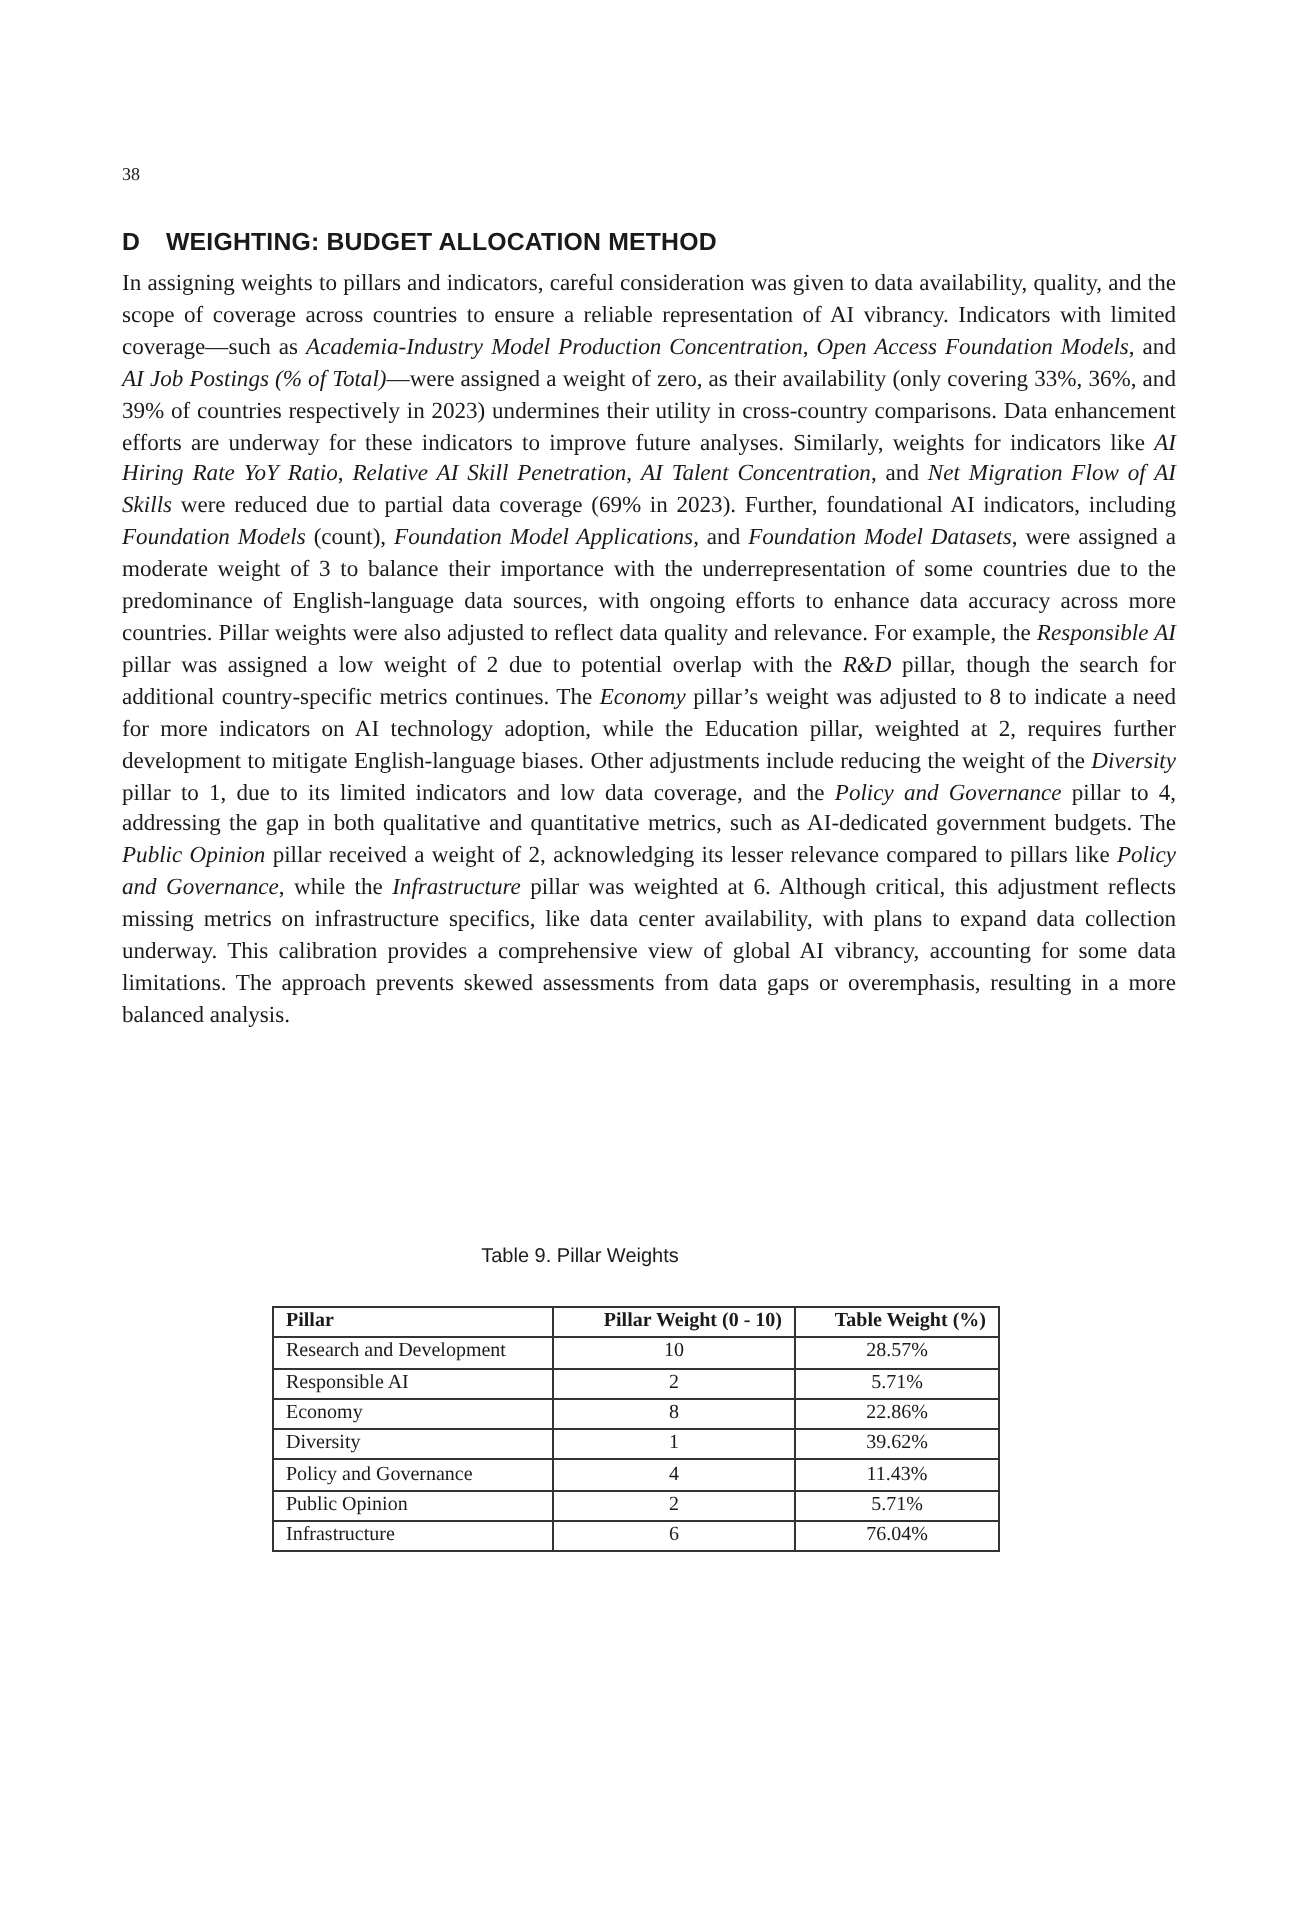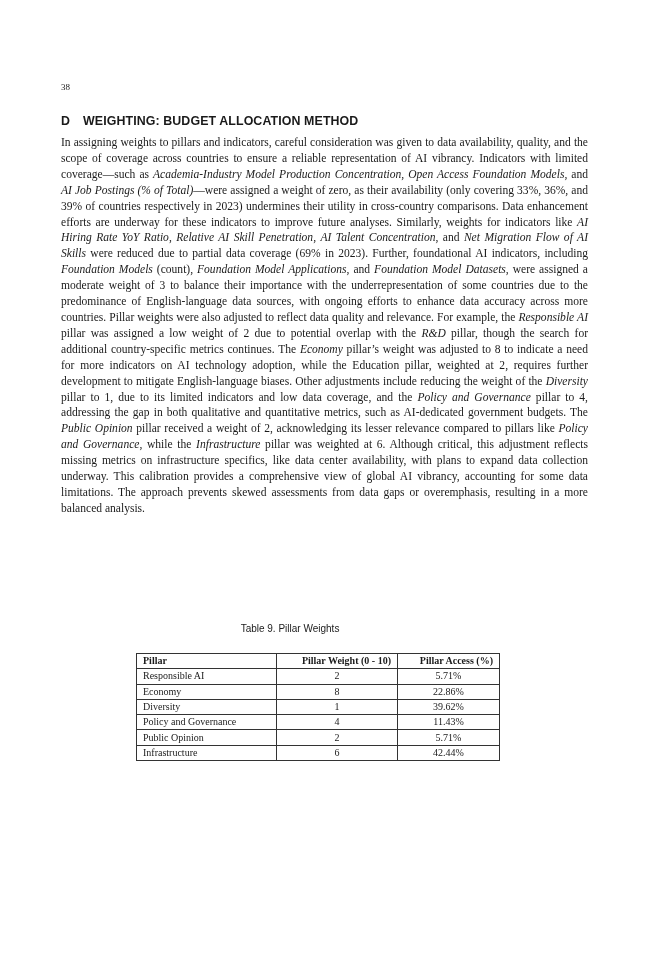--- a/index.html
+++ b/index.html
@@ -35,24 +35,29 @@
 
 <p class="body-text" id="body-paragraph" style="margin:0;"><span>In assigning weights to pillars and indicators, careful consideration was given to data availability, quality, and the scope of coverage across countries to ensure a reliable representation of AI vibrancy. Indicators with limited coverage—such as </span><em>Academia-Industry Model Production Concentration</em><span>, </span><em>Open Access Foundation Models</em><span>, and </span><em>AI Job Postings (% of Total)</em><span>—were assigned a weight of zero, as their availability (only covering 33%, 36%, and 39% of countries respectively in 2023) undermines their utility in cross-country comparisons. Data enhancement efforts are underway for these indicators to improve future analyses. Similarly, weights for indicators like </span><em>AI Hiring Rate YoY Ratio</em><span>, </span><em>Relative AI Skill Penetration</em><span>, </span><em>AI Talent Concentration</em><span>, and </span><em>Net Migration Flow of AI Skills</em><span> were reduced due to partial data coverage (69% in 2023). Further, foundational AI indicators, including </span><em>Foundation Models</em><span> (count), </span><em>Foundation Model Applications</em><span>, and </span><em>Foundation Model Datasets</em><span>, were assigned a moderate weight of 3 to balance their importance with the underrepresentation of some countries due to the predominance of English-language data sources, with ongoing efforts to enhance data accuracy across more countries. Pillar weights were also adjusted to reflect data quality and relevance. For example, the </span><em>Responsible AI</em><span> pillar was assigned a low weight of 2 due to potential overlap with the </span><em>R&amp;D</em><span> pillar, though the search for additional country-specific metrics continues. The </span><em>Economy</em><span> pillar’s weight was adjusted to 8 to indicate a need for more indicators on AI technology adoption, while the Education pillar, weighted at 2, requires further development to mitigate English-language biases. Other adjustments include reducing the weight of the </span><em>Diversity</em><span> pillar to 1, due to its limited indicators and low data coverage, and the </span><em>Policy and Governance</em><span> pillar to 4, addressing the gap in both qualitative and quantitative metrics, such as AI-dedicated government budgets. The </span><em>Public Opinion</em><span> pillar received a weight of 2, acknowledging its lesser relevance compared to pillars like </span><em>Policy and Governance</em><span>, while the </span><em>Infrastructure</em><span> pillar was weighted at 6. Although critical, this adjustment reflects missing metrics on infrastructure specifics, like data center availability, with plans to expand data collection underway. This calibration provides a comprehensive view of global AI vibrancy, accounting for some data limitations. The approach prevents skewed assessments from data gaps or overemphasis, resulting in a more balanced analysis.</span></p>
 
 <div class="caption">Table 9.  Pillar Weights</div>
 
 <table class="pillar-table">
   <thead>
     <tr>
       <th class="first col1">Pillar</th>
       <th class="col2">Pillar Weight (0 - 10)</th>
-      <th class="col3">Pillar Access (%)</th>
+      <th class="col3">Table Weight (%)</th>
     </tr>
   </thead>
   <tbody>
+    <tr>
+      <td class="l">Research and Development</td>
+      <td class="c">10</td>
+      <td class="c">28.57%</td>
+    </tr>
     <tr>
       <td class="l">Responsible AI</td>
       <td class="c">2</td>
       <td class="c">5.71%</td>
     </tr>
     <tr>
       <td class="l">Economy</td>
       <td class="c">8</td>
       <td class="c">22.86%</td>
     </tr>
@@ -67,16 +72,16 @@
       <td class="c">11.43%</td>
     </tr>
     <tr>
       <td class="l">Public Opinion</td>
       <td class="c">2</td>
       <td class="c">5.71%</td>
     </tr>
     <tr>
       <td class="l">Infrastructure</td>
       <td class="c">6</td>
-      <td class="c">42.44%</td>
+      <td class="c">76.04%</td>
     </tr>
   </tbody>
 </table>
 
 </body></html>

